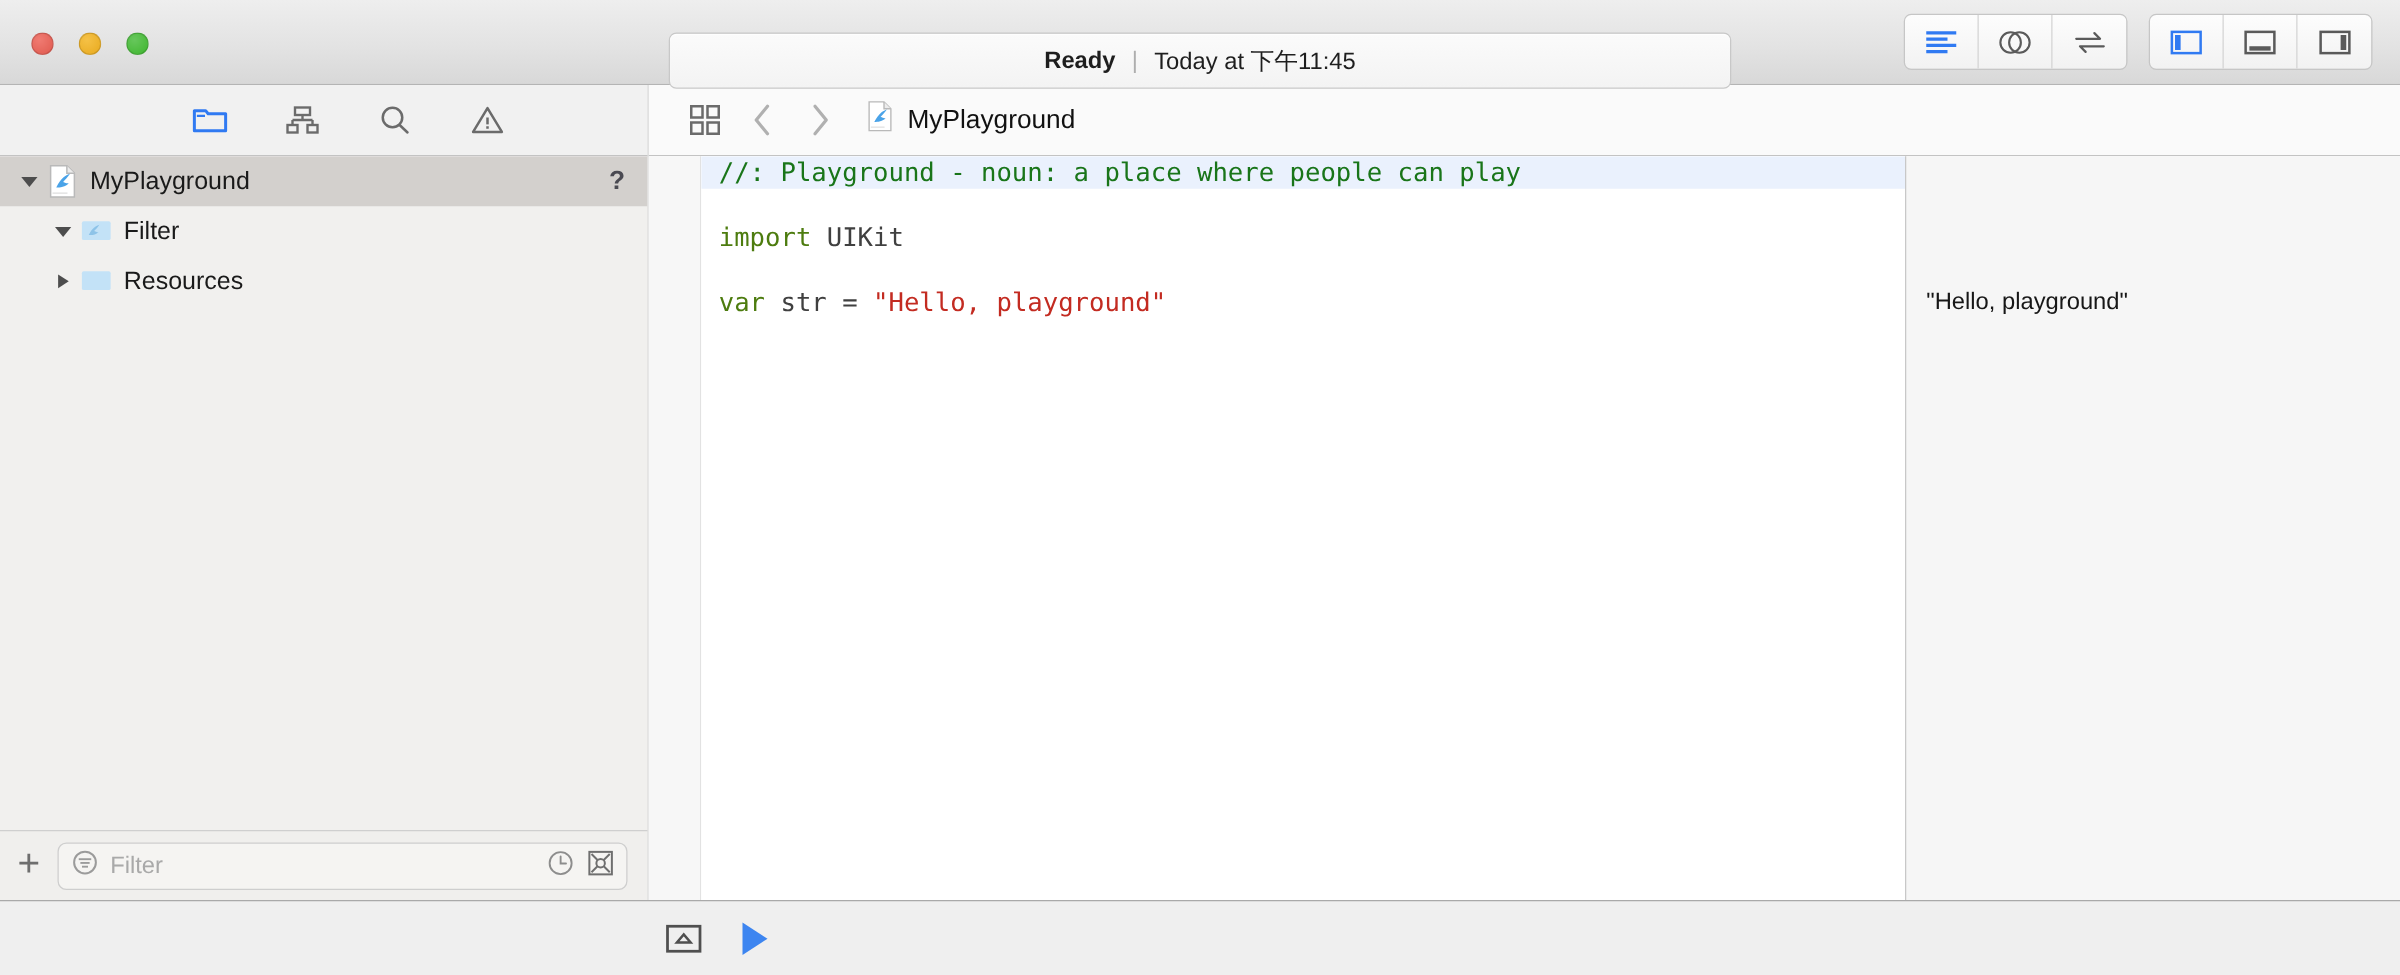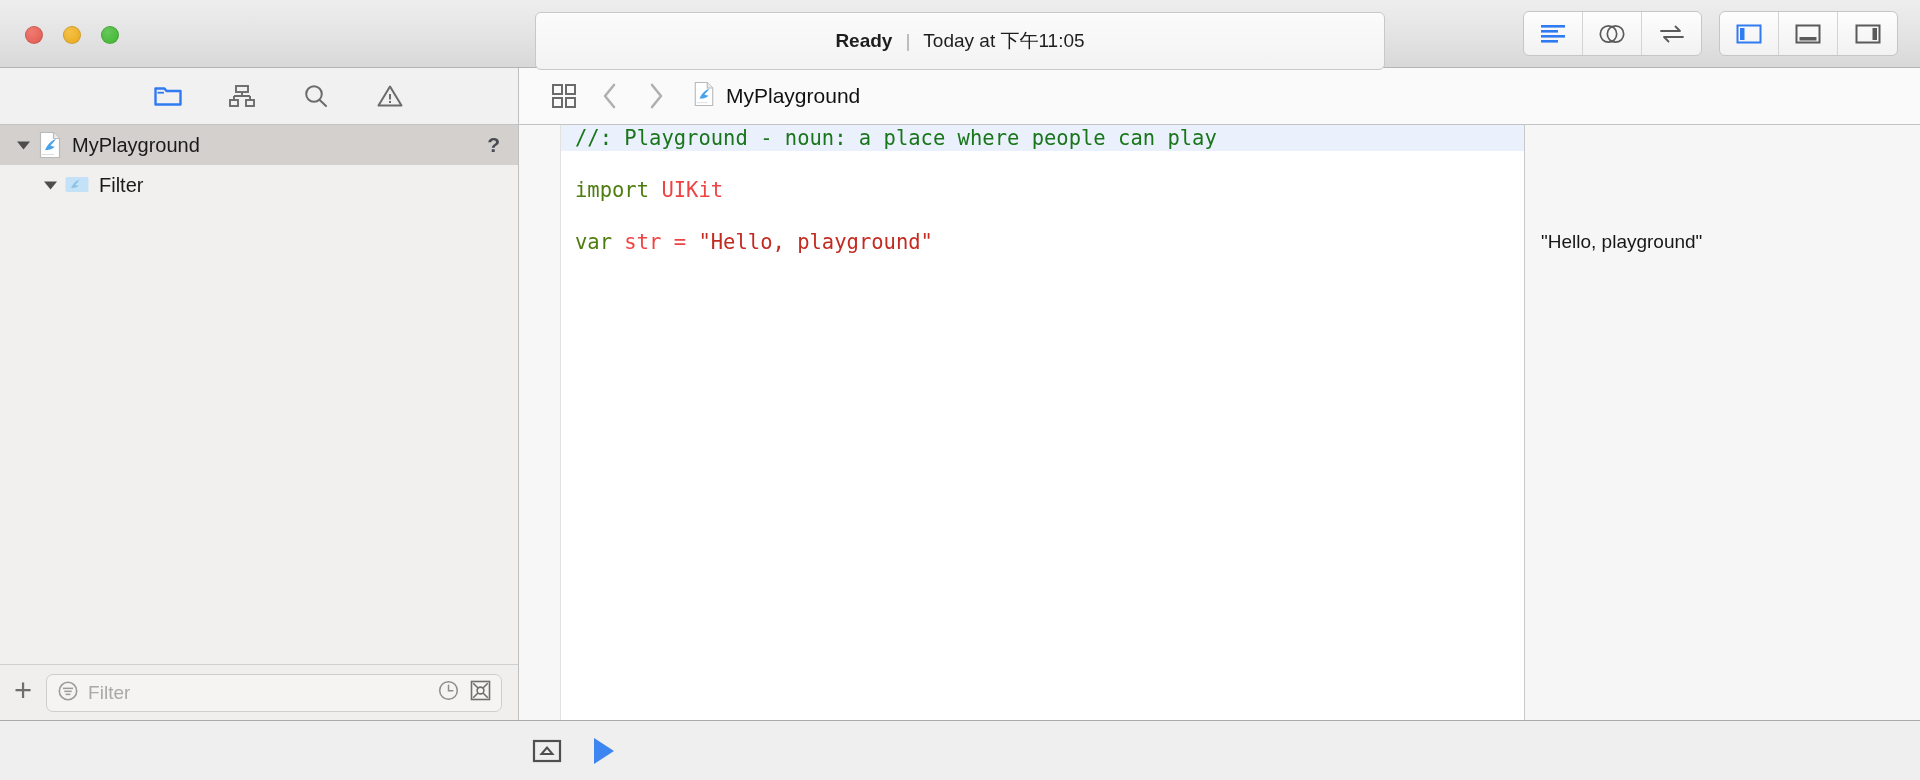--- a/index.html
+++ b/index.html
@@ -46,23 +46,23 @@
     border-radius: 50%;
     border: 0.5px solid rgba(0,0,0,0.13);
   }
   .light.close  { background: radial-gradient(circle at 35% 30%, #f07b72, #e05a4f); }
   .light.min    { background: radial-gradient(circle at 35% 30%, #f5c146, #e8aa1f); }
   .light.max    { background: radial-gradient(circle at 35% 30%, #67c75c, #3fb62f); }
 
   .status-bar {
     position: absolute;
     left: 535px;
-    top: 12px;
+    top: 26px;
     width: 850px;
-    height: 58px;
+    height: 45px;
     background: linear-gradient(to bottom, #fbfbfb, #f3f3f3);
     border: 1px solid #c8c8c8;
     border-radius: 6px;
     display: flex;
     align-items: center;
     justify-content: center;
     box-shadow: inset 0 1px 1px rgba(255,255,255,0.8);
   }
   .status-inner {
     display: flex;
@@ -274,21 +274,21 @@
     line-height: 26px;
     font-family: "DejaVu Sans Mono", monospace;
     font-size: 20.5px;
     white-space: pre;
     padding-left: 14px;
     color: #000000;
   }
   .code-line.current { background: #eaf1fd; }
   .tok-comment { color: #197519; }
   .tok-keyword { color: #4d7c0f; }
-  .tok-plain   { color: #ef4444; }
+  .tok-plain   { color: #404040; }
   .tok-string  { color: #c32b21; }
 
   .results-pane {
     width: 396px;
     flex: 0 0 396px;
     background: #f6f6f6;
     border-left: 1px solid #c8c8c8;
     position: relative;
     overflow: hidden;
   }
@@ -325,21 +325,21 @@
     <div class="traffic-lights">
       <div class="light close"></div>
       <div class="light min"></div>
       <div class="light max"></div>
     </div>
 
     <div class="status-bar">
       <div class="status-inner">
         <span class="status-ready">Ready</span>
         <span class="status-sep">|</span>
-        <span class="status-time">Today at 下午11:05</span>
+        <span class="status-time">Today at 下午11:45</span>
       </div>
     </div>
 
     <div class="toolbar-right">
 
       <div class="seg-group">
         <div class="seg-btn">
           <svg width="28" height="22" viewBox="0 0 28 22">
             <rect x="2" y="2" width="24" height="2.6" fill="#307af2"></rect>
             <rect x="2" y="7" width="17" height="2.6" fill="#307af2"></rect>
@@ -447,20 +447,33 @@
           </span>
           <span class="row-icon">
             <svg width="26" height="24" viewBox="0 0 26 24">
               <rect x="1.5" y="4" width="23" height="15" rx="1.5" fill="#c3e2f7"></rect>
               <path d="M7 15 c3 -6 6 -7.5 8.5 -8.2 c-1.5 2.3 -3 3.8 -4.2 5 c1.5 0.8 2.7 1.1 3.5 0.8 c-2 2.3 -5.4 2.7 -7.8 2.4 z" fill="#8dc3e8"></path>
             </svg>
           </span>
           <span class="row-label">Filter</span>
         </div>
 
+        <div class="tree-row indent-2">
+          <span class="twisty">
+            <svg width="17" height="14" viewBox="0 0 17 14">
+                <path d="M4.5 1.5 v11 L13 7 z" fill="#4d4d4d"></path>
+              </svg>
+          </span>
+          <span class="row-icon">
+            <svg width="26" height="24" viewBox="0 0 26 24">
+              <rect x="1.5" y="4" width="23" height="15" rx="1.5" fill="#c3e2f7"></rect>
+            </svg>
+          </span>
+          <span class="row-label">Resources</span>
+        </div>
 
       </div>
 
       <div class="nav-bottom">
         <span class="plus-btn">+</span>
         <div class="filter-field">
           <span>
             <svg width="22" height="22" viewBox="0 0 22 22">
               <circle cx="11" cy="11" r="8.7" fill="none" stroke="#9b9b9b" stroke-width="1.6"></circle>
               <rect x="6" y="7.6" width="10" height="1.5" fill="#9b9b9b"></rect>

